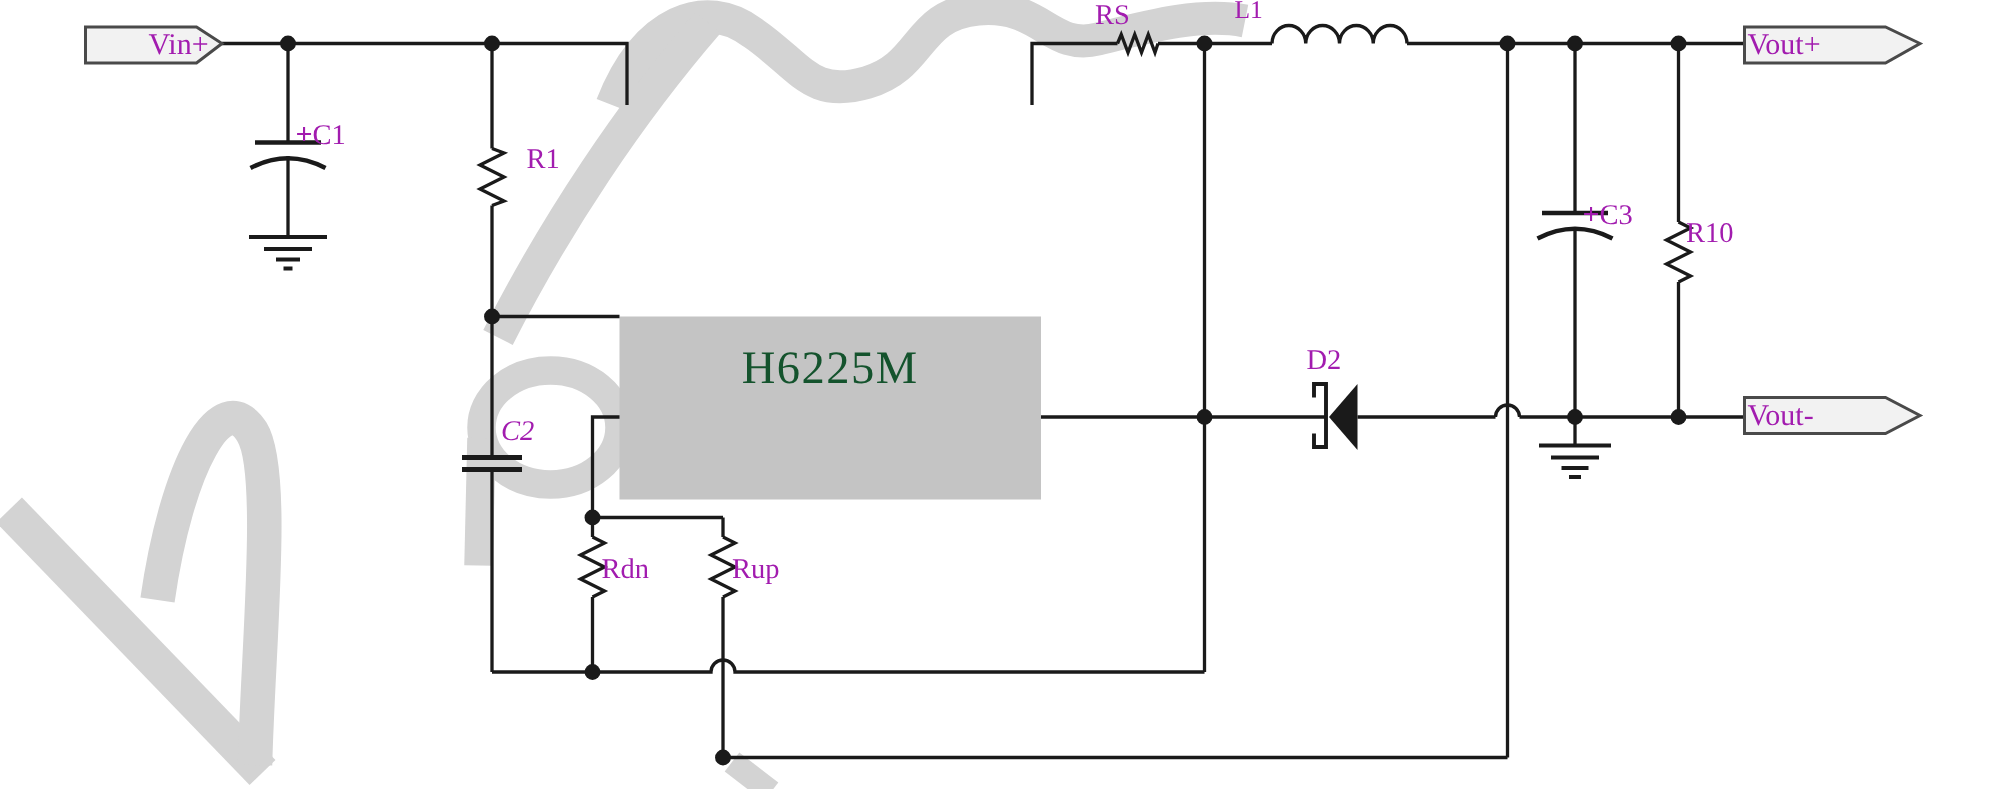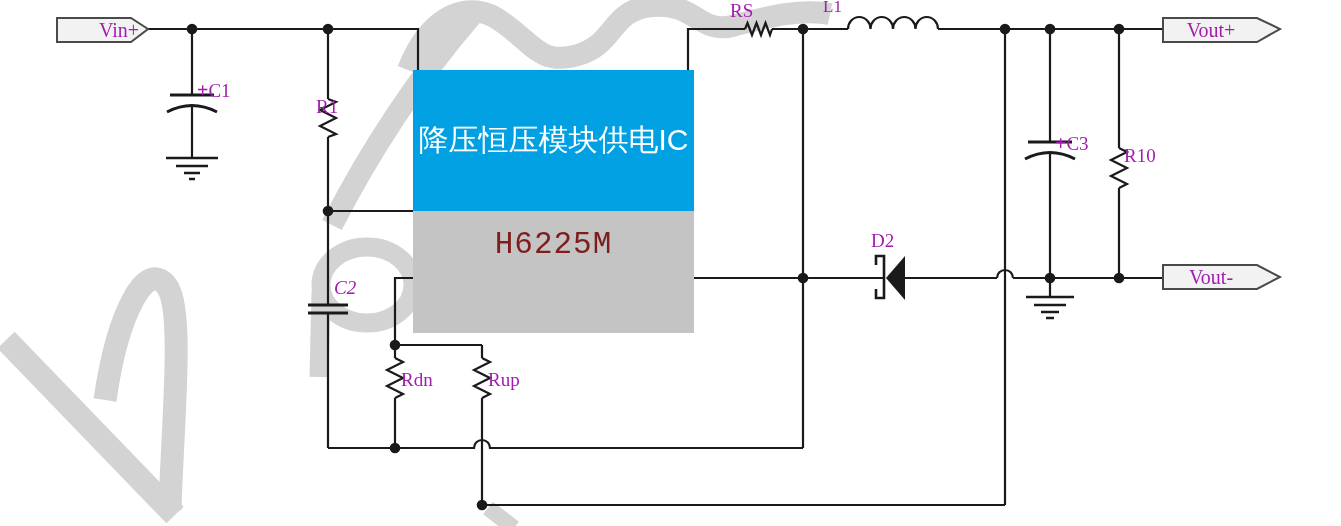--- a/index.html
+++ b/index.html
@@ -16,32 +16,32 @@
   }
   .ic-banner span{
     color:#ffffff;font-size:30px;font-family:"Liberation Sans","DejaVu Sans",sans-serif;
     white-space:nowrap;letter-spacing:0px;
   }
   .ic-body{
     position:absolute;left:413px;top:211px;width:281px;height:122px;
     background:#C4C4C4;display:flex;justify-content:center;align-items:flex-start;
   }
   .ic-body span{
-    margin-top:16px;color:#7f1d1d;font-size:31px;
-    font-family:Liberation Mono, monospace;letter-spacing:1px;
+    margin-top:16px;color:#14532d;font-size:31px;
+    font-family:Liberation Serif, serif;letter-spacing:1px;
   }
   
   .lbl{position:absolute;color:#a21caf;font-size:19px;white-space:nowrap;line-height:1.1;}
   .plus{font-weight:bold;font-size:20px;}
-  .port-text{width:92px;text-align:center;font-size:20px;}
+  .port-text{width:92px;text-align:left;font-size:20px;}
   #lbl-vin{left:59px;top:19px;width:72px;text-align:center;font-size:20px;margin-left:24px;}
   #lbl-voutp{left:1165px;top:19px;}
   #lbl-voutm{left:1165px;top:266px;}
   #lbl-c1{left:197px;top:79px;}
-  #lbl-r1{left:316px;top:97px;}
+  #lbl-r1{left:351px;top:97px;}
   #lbl-c2{left:334px;top:278px;font-style:italic;}
   #lbl-rdn{left:401px;top:370px;}
   #lbl-rup{left:488px;top:370px;}
   #lbl-rs{left:730px;top:1px;}
   #lbl-l1{left:823px;top:-2px;font-size:17px;}
   #lbl-d2{left:871px;top:231px;}
   #lbl-c3{left:1055px;top:120px;margin-top:12px;}
   #lbl-r10{left:1124px;top:146px;}
 </style>
 </head>
@@ -54,23 +54,20 @@
       <path stroke-width="22" d="M408,70 C430,14 470,-2 502,22 C534,44 540,66 578,55 C616,44 610,10 652,6 C694,2 700,34 732,26 C764,18 800,8 830,14"></path>
       <path stroke-width="22" d="M472,15 C420,75 370,150 332,225"></path>
       <path stroke-width="24" d="M6,340 L175,515"></path>
       <path stroke-width="23" d="M105,400 C118,310 148,256 168,288 C184,314 172,430 170,510"></path>
       <ellipse stroke-width="19" cx="367" cy="285" rx="46" ry="38"></ellipse>
       <path stroke-width="19" d="M321,292 L319,377"></path>
       <path stroke-width="16" d="M488,508 L514,528"></path>
     </g>
   </svg>
 
-  <div class="ic-banner">
-    <span>降压恒压模块供电IC</span>
-  </div>
   <div class="ic-body">
     <span>H6225M</span>
   </div>
 
   <svg class="layer" viewBox="0 0 1341 526">
 
     <g stroke="#1A1A1A" stroke-width="2.2" fill="none">
       <path d="M148,29 H418 V70"></path>
       <path d="M688,70 V29 H745 M772,29 H848 M938,29 H1163"></path>
       <path d="M192,29 V95 M192,104 V157"></path>

